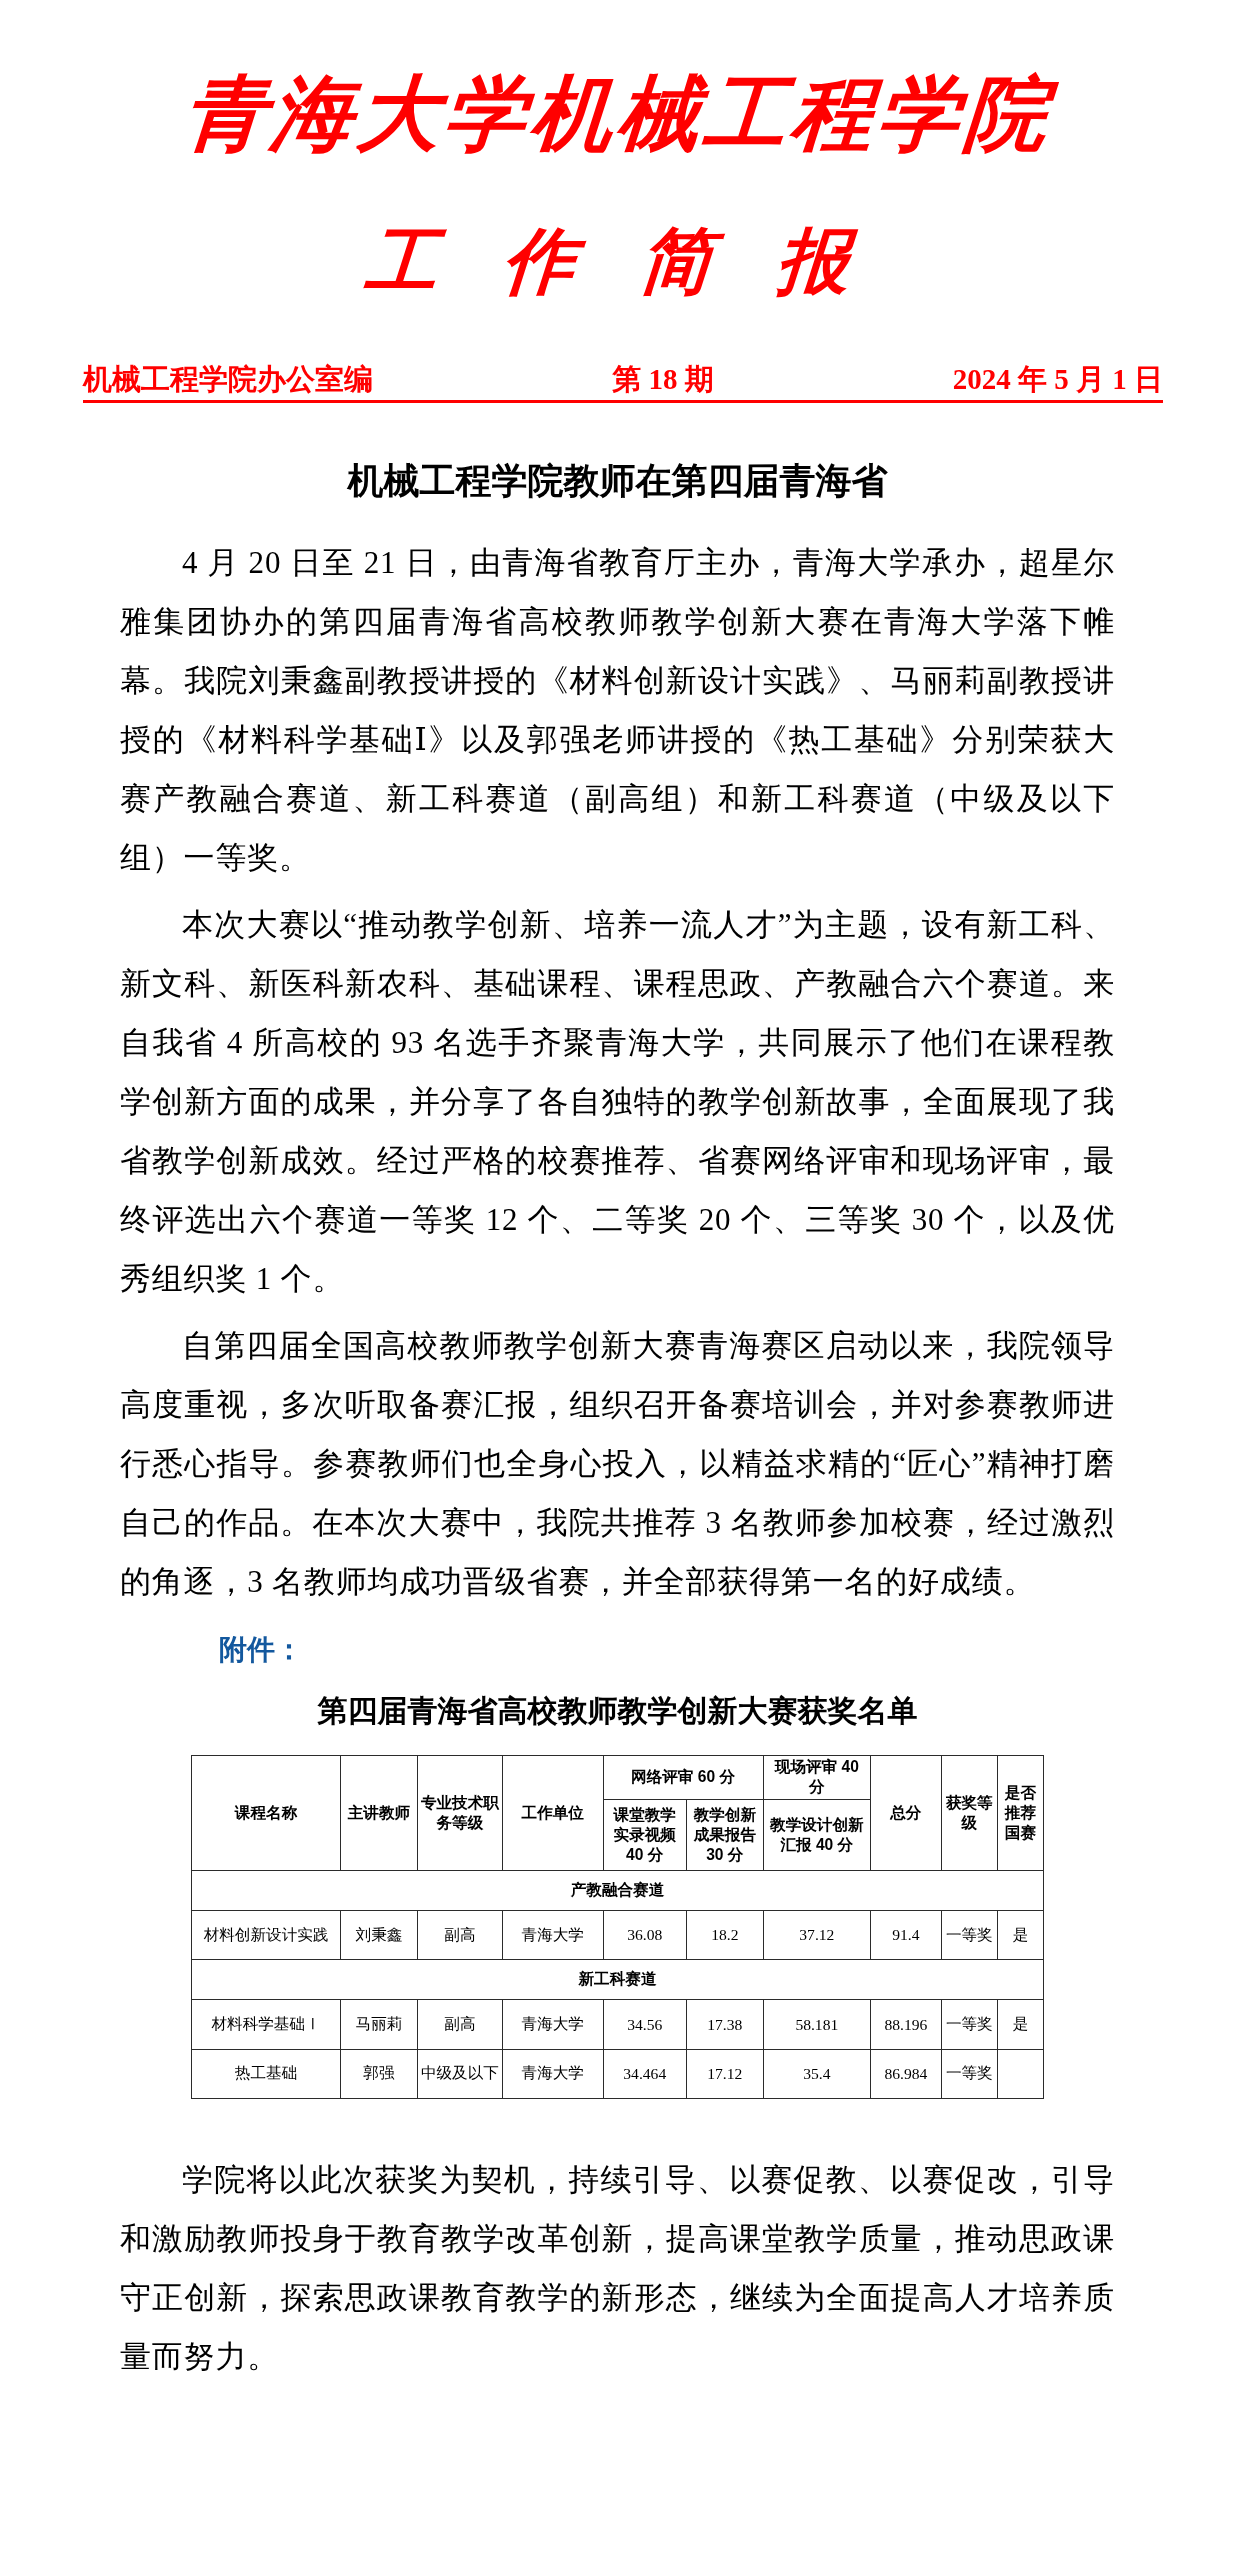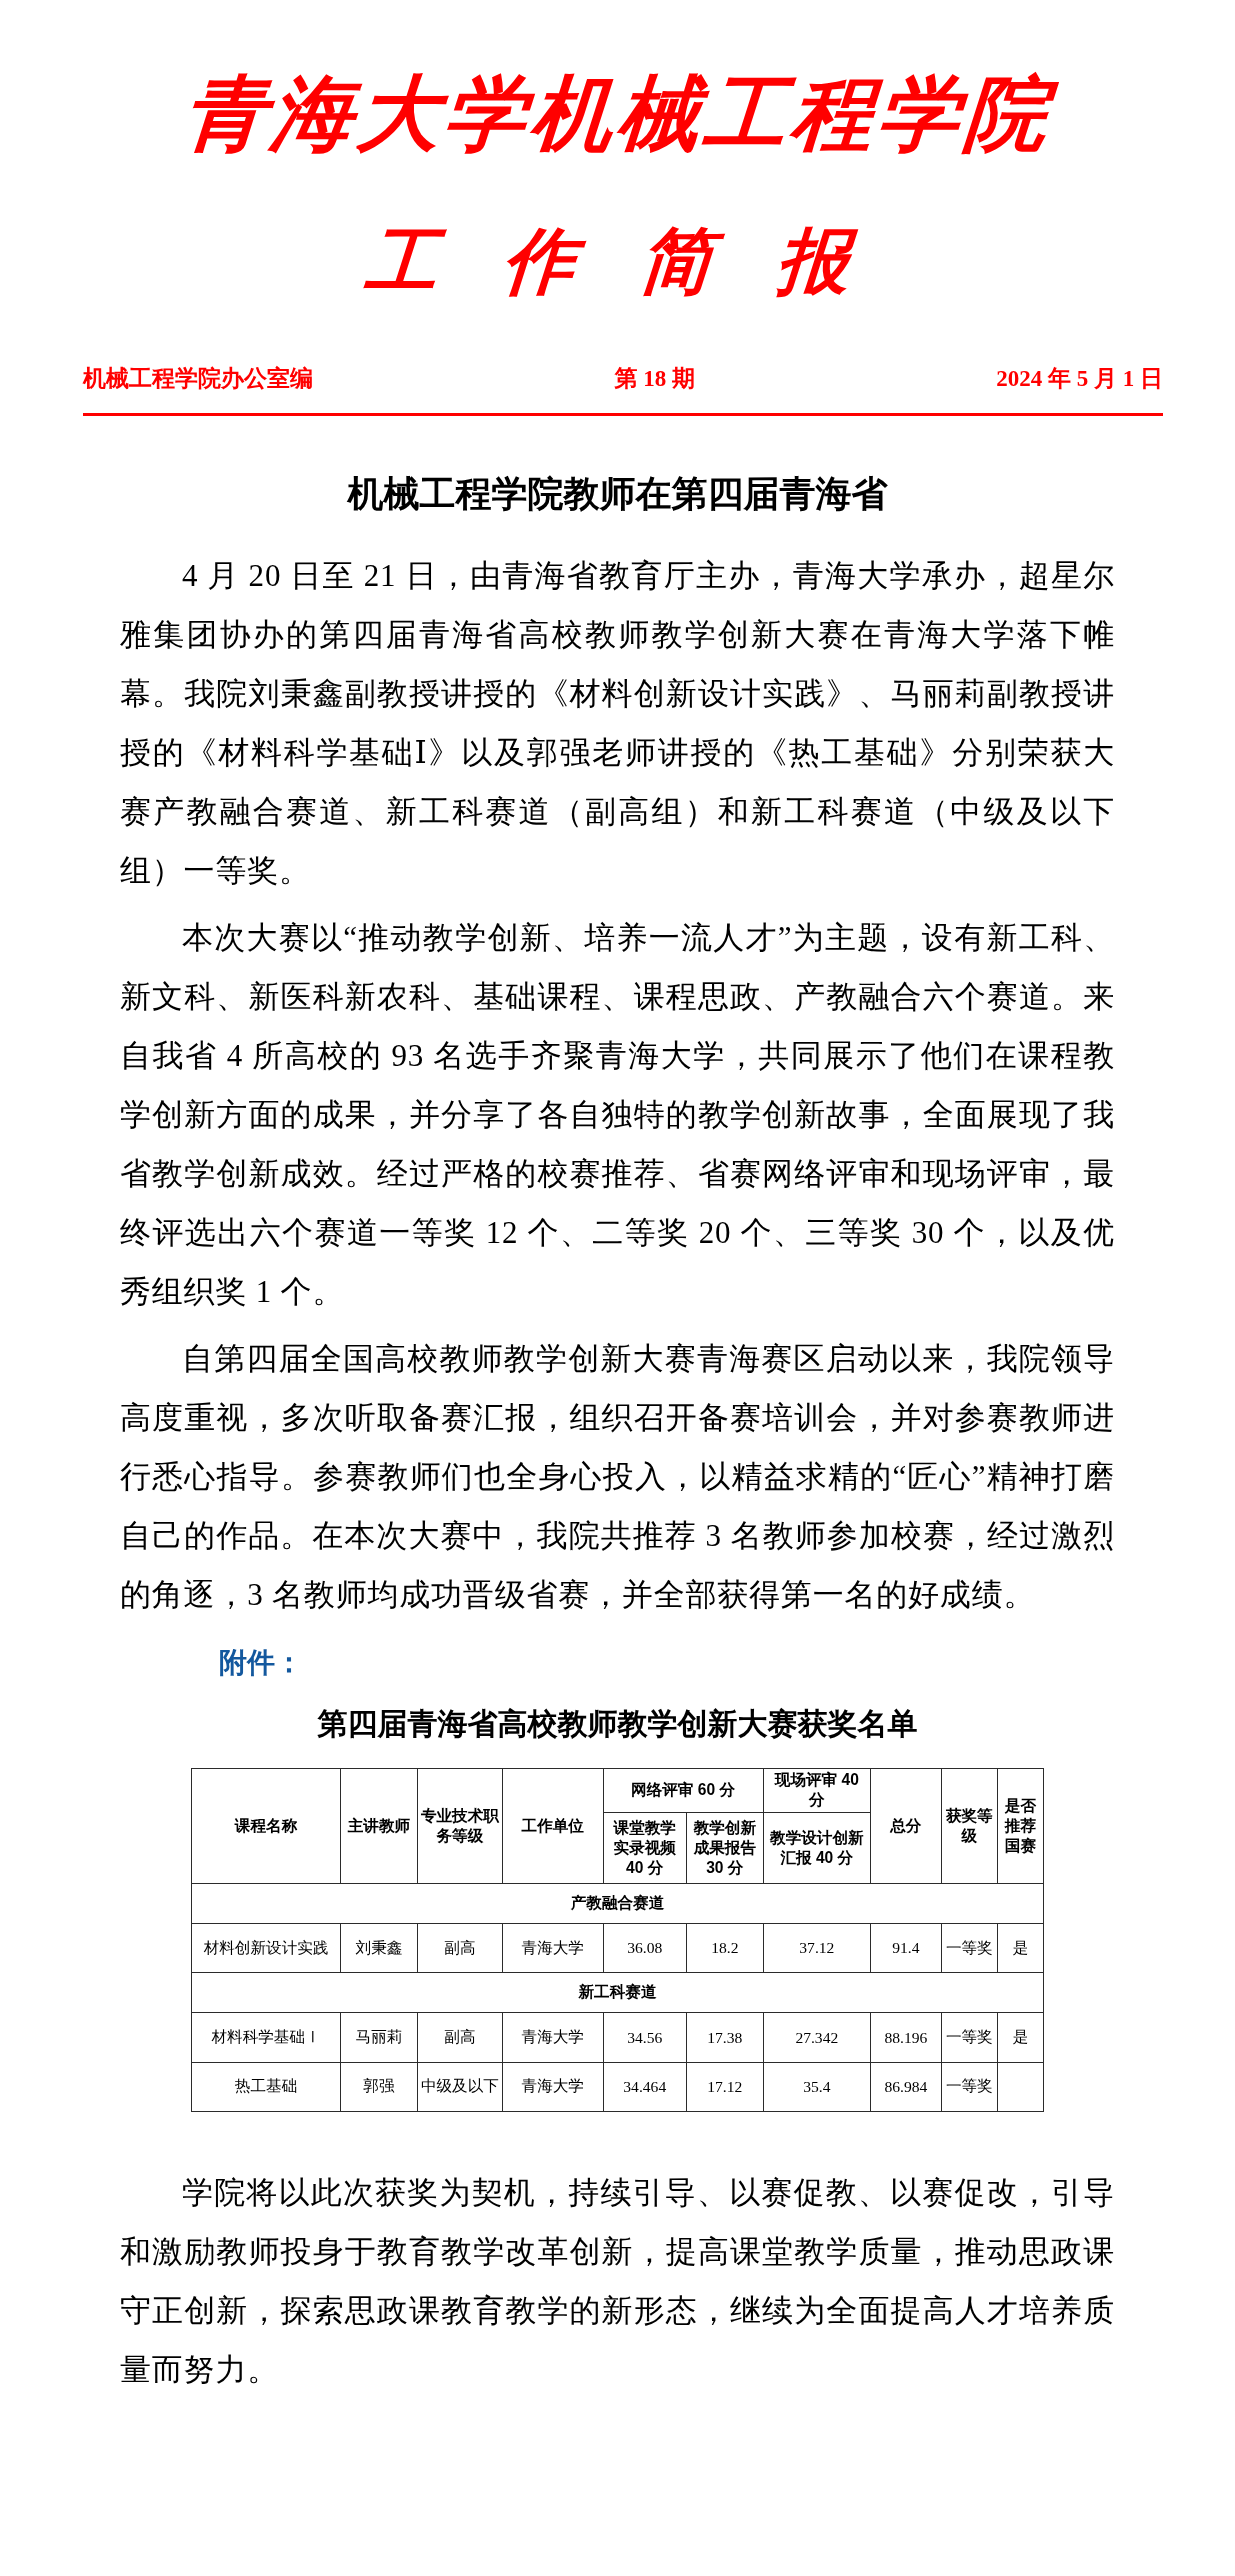--- a/index.html
+++ b/index.html
@@ -42,24 +42,24 @@
   }
 
   
   .issue-row {
     margin: 51px 72px 0 83px;
     display: flex;
     justify-content: space-between;
     align-items: flex-end;
     color: #FF0000;
     font-weight: bold;
-    font-size: 23px;
+    font-size: 29px;
     line-height: 34px;
     border-bottom: 3.1px solid #FF0000;
-    padding-bottom: 17px;
+    padding-bottom: 4px;
   }
 
   
   .article-heading {
     margin-top: 39px;
     text-align: center;
     font-family: "Liberation Sans", sans-serif;
     font-weight: bold;
     font-size: 36px;
     line-height: 78px;
@@ -212,21 +212,21 @@
           <tr class="section-row">
             <td colspan="10">新工科赛道</td>
           </tr>
           <tr class="data-row">
             <td>材料科学基础Ⅰ</td>
             <td>马丽莉</td>
             <td>副高</td>
             <td>青海大学</td>
             <td>34.56</td>
             <td>17.38</td>
-            <td>27.342</td>
+            <td>58.181</td>
             <td>88.196</td>
             <td>一等奖</td>
             <td>是</td>
           </tr>
           <tr class="data-row">
             <td>热工基础</td>
             <td>郭强</td>
             <td>中级及以下</td>
             <td>青海大学</td>
             <td>34.464</td>

